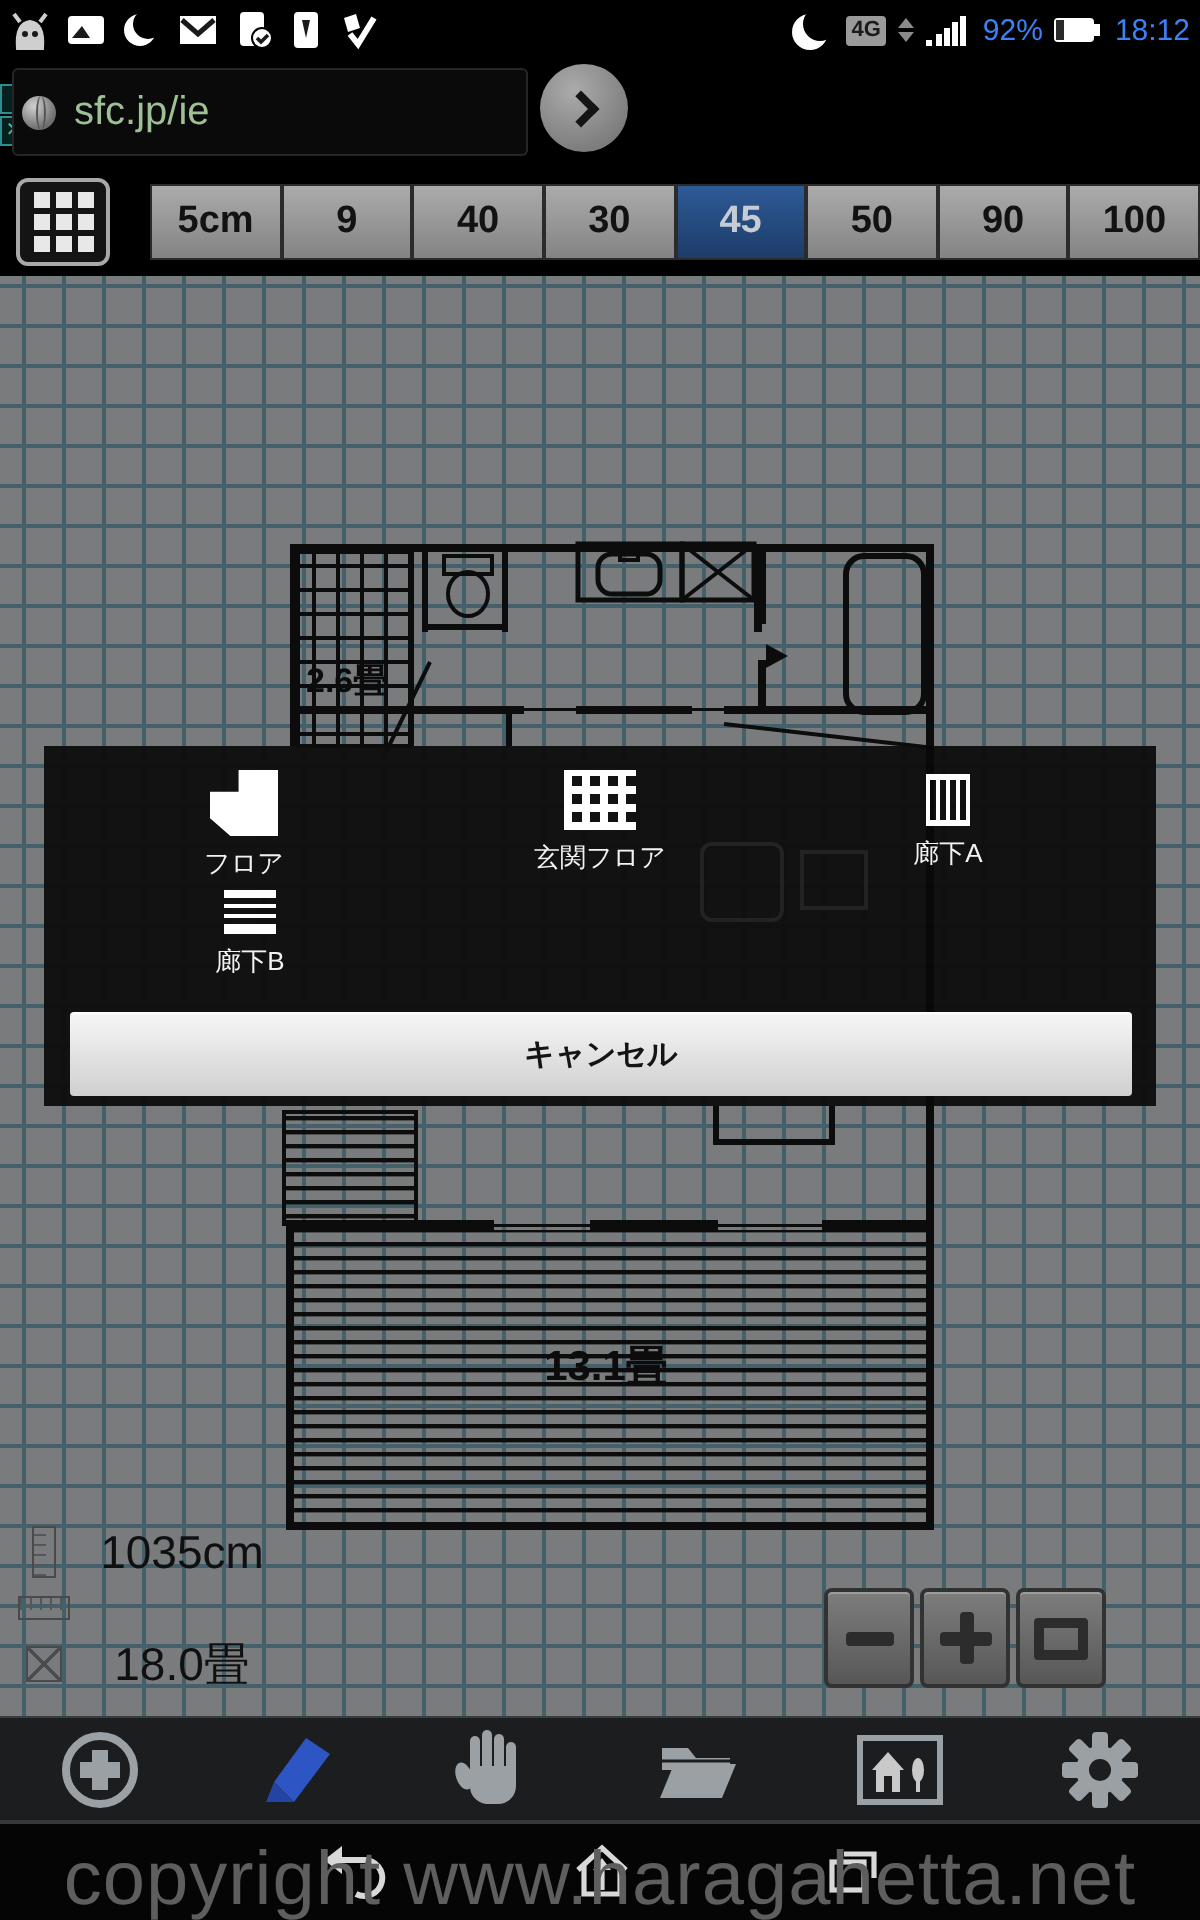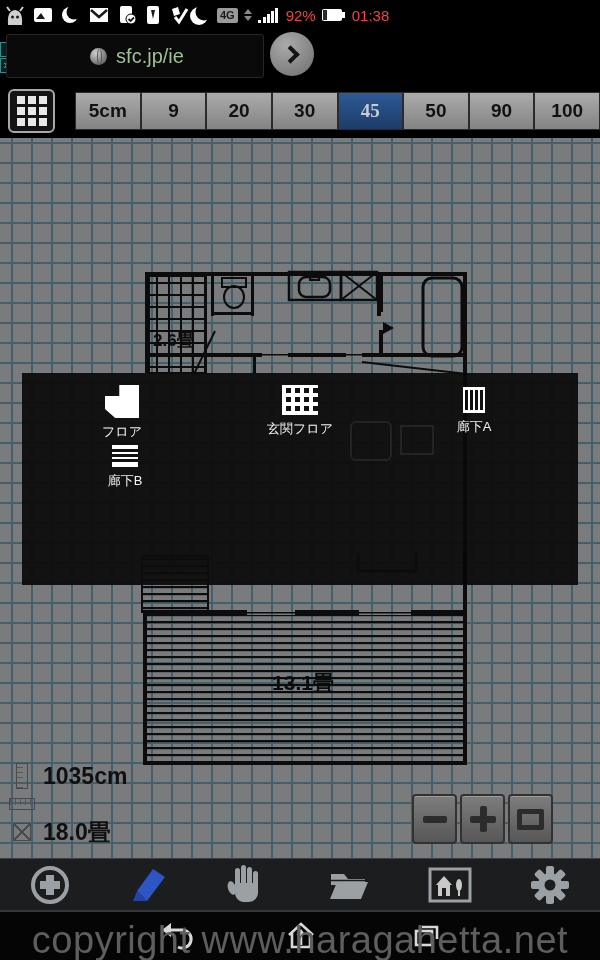--- a/index.html
+++ b/index.html
@@ -1,67 +1,67 @@
 <!DOCTYPE html>
 <html><head>
 <meta charset="utf-8">
 <style>
   html,body{margin:0;padding:0;background:#000;}
   *{box-sizing:border-box;font-family:"Liberation Sans",sans-serif;}
   .screen{position:relative;width:600px;height:960px;background:#000;overflow:hidden;}
 
   
   .status-bar{position:absolute;left:0;top:0;width:600px;height:30px;background:#000;
-    display:flex;justify-content:flex-start;align-items:center;padding:0 5px;}
+    display:flex;justify-content:space-between;align-items:center;padding:0 5px;}
   .sb-left{display:flex;align-items:center;gap:8px;}
   .sb-right{display:flex;align-items:center;gap:6px;}
-  .sb-text{color:#ef4444;font-size:15px;}
+  .sb-text{color:#3b82f6;font-size:15px;}
   .badge-4g{background:#9a9a9a;color:#1a1a1a;font-size:11px;font-weight:bold;
     padding:1px 3px;border-radius:2px;line-height:13px;}
   .updown{display:flex;flex-direction:column;gap:2px;}
   .tri-up{width:0;height:0;border-left:4px solid transparent;border-right:4px solid transparent;border-bottom:5px solid #8a8a8a;}
   .tri-dn{width:0;height:0;border-left:4px solid transparent;border-right:4px solid transparent;border-top:5px solid #8a8a8a;}
 
   
   .address-bar{position:absolute;left:0;top:30px;width:600px;height:54px;background:#000;}
   .mini-ico{position:absolute;left:0;width:14px;height:15px;border:1px solid #2e8f8f;
     color:#4cb8b8;font-size:10px;line-height:13px;text-align:center;background:#06201f;}
   .url-field{position:absolute;left:6px;top:4px;width:258px;height:44px;background:#0a0a0a;
-    border:1px solid #262626;border-radius:3px;display:flex;align-items:center;padding-left:4px;gap:9px;justify-content:center;}
+    border:1px solid #262626;border-radius:3px;display:flex;align-items:center;padding-left:4px;gap:9px;}
   .globe{width:17px;height:17px;border-radius:50%;
     background:radial-gradient(circle at 35% 30%,#d0d0d0,#6f6f6f 70%);position:relative;}
   .globe:after{content:"";position:absolute;left:7px;top:0;width:3px;height:17px;border-left:1px solid #555;border-right:1px solid #555;border-radius:50%;}
   .url-text{font-size:20px;}
   .go-btn{position:absolute;left:270px;top:2px;width:44px;height:44px;border-radius:50%;
     background:radial-gradient(circle at 38% 30%,#ababab,#7c7c7c 75%);display:flex;align-items:center;justify-content:center;}
   .chev{width:13px;height:13px;border-top:4px solid #141414;border-right:4px solid #141414;
     transform:rotate(45deg);margin-left:-4px;}
 
   
   .scale-bar{position:absolute;left:0;top:84px;width:564px;height:54px;background:#000;}
   .grid-btn{position:absolute;left:8px;top:5px;width:47px;height:44px;background:#141414;
     border:2px solid #a8a8a8;border-radius:6px;display:flex;align-items:center;justify-content:center;}
   .grid-btn-inner{width:30px;height:30px;background-color:#e8e8e8;
     background-image:repeating-linear-gradient(0deg,transparent 0 8px,#141414 8px 11px),
                      repeating-linear-gradient(90deg,transparent 0 8px,#141414 8px 11px);}
   .scale-buttons{position:absolute;left:75px;top:8px;width:525px;height:38px;display:flex;
     background:#2b2b2b;gap:2px;border:1px solid #2b2b2b;}
   .scale-btn{flex:1;display:flex;align-items:center;justify-content:center;
     background:linear-gradient(#ababab,#838383);color:#121212;font-size:19px;font-weight:bold;}
-  .scale-btn.selected{background:linear-gradient(#2e5a96,#1d3c68);color:#c6ccd3;font-family:Liberation Serif, serif;}
+  .scale-btn.selected{background:linear-gradient(#2e5a96,#1d3c68);color:#c6ccd3;}
 
   
   .canvas{position:absolute;left:0;top:138px;width:600px;height:720px;background-color:#797b7c;
     background-image:linear-gradient(to right,#44616b 2px,transparent 2px),
                      linear-gradient(to bottom,#44616b 2px,transparent 2px);
     background-size:20px 20px;background-position:11px 4px;}
   svg.plan{position:absolute;left:0;top:138px;}
 
   
-  .dialog{position:absolute;left:22px;top:373px;width:556px;height:212px;
+  .dialog{position:absolute;left:22px;top:373px;width:556px;height:180px;
     background:rgba(13,13,13,0.95);z-index:6;}
   .ghost-wall{position:absolute;left:441px;top:0;width:4px;height:100%;background:#000;opacity:.5;}
   .ghost-sink{position:absolute;left:328px;top:48px;width:42px;height:40px;border:2px solid #232323;border-radius:6px;}
   .ghost-stove{position:absolute;left:378px;top:52px;width:34px;height:30px;border:2px solid #232323;}
   .dlg-item{position:absolute;width:100px;display:flex;flex-direction:column;align-items:center;gap:5px;z-index:2;}
   .dlg-label{color:#f2f2f2;font-size:13px;}
   .ic-floor{width:34px;height:33px;background:#fff;
     clip-path:polygon(0 33%,42% 33%,42% 0,100% 0,100% 100%,30% 100%,0 73%);}
   .ic-entrance{width:36px;height:30px;
     background-image:repeating-linear-gradient(0deg,#fff 0 4px,transparent 4px 9px),
@@ -70,21 +70,21 @@
     background-image:repeating-linear-gradient(90deg,#fff 0 2px,transparent 2px 5px);}
   .ic-corridor-b{width:26px;height:22px;border-top:3px solid #fff;border-bottom:3px solid #fff;
     background-image:repeating-linear-gradient(0deg,#fff 0 2px,transparent 2px 5px);}
   .cancel-btn{position:absolute;left:13px;right:12px;top:133px;height:42px;
     background:linear-gradient(#f6f6f6,#cfcfcf);border-top:1px solid #fff;border-radius:2px;
     display:flex;align-items:center;justify-content:center;color:#141414;font-size:15px;font-weight:bold;z-index:3;}
 
   
   .measure{position:absolute;left:8px;top:762px;z-index:3;}
   .m-row{display:flex;align-items:center;gap:7px;height:28px;}
-  .m-text{font-size:23px;font-weight:bold;color:#101010;width:96px;text-align:left;}
+  .m-text{font-size:23px;font-weight:normal;color:#101010;width:96px;text-align:center;}
   .ruler-v{width:12px;height:26px;background:linear-gradient(#bdbdbd,#8b8b8b);border:1px solid #4a4a4a;
     background-image:repeating-linear-gradient(0deg,#565656 0 1px,transparent 1px 5px);background-size:6px 100%;background-repeat:no-repeat;}
   .ruler-h{width:26px;height:12px;background:linear-gradient(#bdbdbd,#8b8b8b);border:1px solid #4a4a4a;
     background-image:repeating-linear-gradient(90deg,#565656 0 1px,transparent 1px 5px);background-size:100% 6px;background-repeat:no-repeat;}
   .area-ic{width:18px;height:18px;background:linear-gradient(135deg,#c0c0c0,#878787);border:1px solid #4a4a4a;
     background-image:linear-gradient(45deg,transparent 46%,#4c4c4c 46% 54%,transparent 54%),
                      linear-gradient(-45deg,transparent 46%,#4c4c4c 46% 54%,transparent 54%);}
   .m-ico-wrap{width:28px;display:flex;justify-content:center;}
 
   
@@ -163,21 +163,21 @@
           <rect x="9" y="7" width="3" height="9" fill="#fff"></rect>
           <rect x="13" y="4" width="3" height="12" fill="#fff"></rect>
           <rect x="17" y="1" width="3" height="15" fill="#fff"></rect>
         </svg>
       <span class="sb-text">92%</span>
       <svg width="24" height="12">
           <rect x="0" y="0" width="20" height="12" rx="2" fill="#fff"></rect>
           <rect x="20" y="3" width="3" height="6" fill="#fff"></rect>
           <rect x="1" y="1" width="4" height="10" fill="#2a2a2a"></rect>
         </svg>
-      <span class="sb-text">01:38</span>
+      <span class="sb-text">18:12</span>
     </div>
   </div>
 
   <div class="address-bar">
     <div class="mini-ico" style="top:12px;">i</div>
     <div class="mini-ico" style="top:28px;">✕</div>
     <div class="url-field">
       <span class="globe"></span>
       <span class="url-text" style="color:#9fbf95;">sfc.jp/ie</span>
     </div>
@@ -186,21 +186,21 @@
       </div>
   </div>
 
   <div class="scale-bar">
     <div class="grid-btn">
         <div class="grid-btn-inner"></div>
       </div>
     <div class="scale-buttons">
       <div class="scale-btn">5cm</div>
       <div class="scale-btn">9</div>
-      <div class="scale-btn">20</div>
+      <div class="scale-btn">40</div>
       <div class="scale-btn">30</div>
       <div class="scale-btn selected">45</div>
       <div class="scale-btn">50</div>
       <div class="scale-btn">90</div>
       <div class="scale-btn">100</div>
     </div>
   </div>
 
   <div class="canvas"></div>
 
@@ -278,20 +278,21 @@
       <span class="dlg-label">玄関フロア</span>
     </div>
     <div class="dlg-item" style="left:402px;top:14px;">
       <span class="ic-corridor-a"></span>
       <span class="dlg-label">廊下A</span>
     </div>
     <div class="dlg-item" style="left:53px;top:72px;">
       <span class="ic-corridor-b"></span>
       <span class="dlg-label">廊下B</span>
     </div>
+    <div class="cancel-btn">キャンセル</div>
   </div>
 
   <div class="measure">
     <div class="m-row">
       <span class="m-ico-wrap">
           <span class="ruler-v"></span>
         </span>
       <span class="m-text">1035cm</span>
     </div>
     <div class="m-row">

